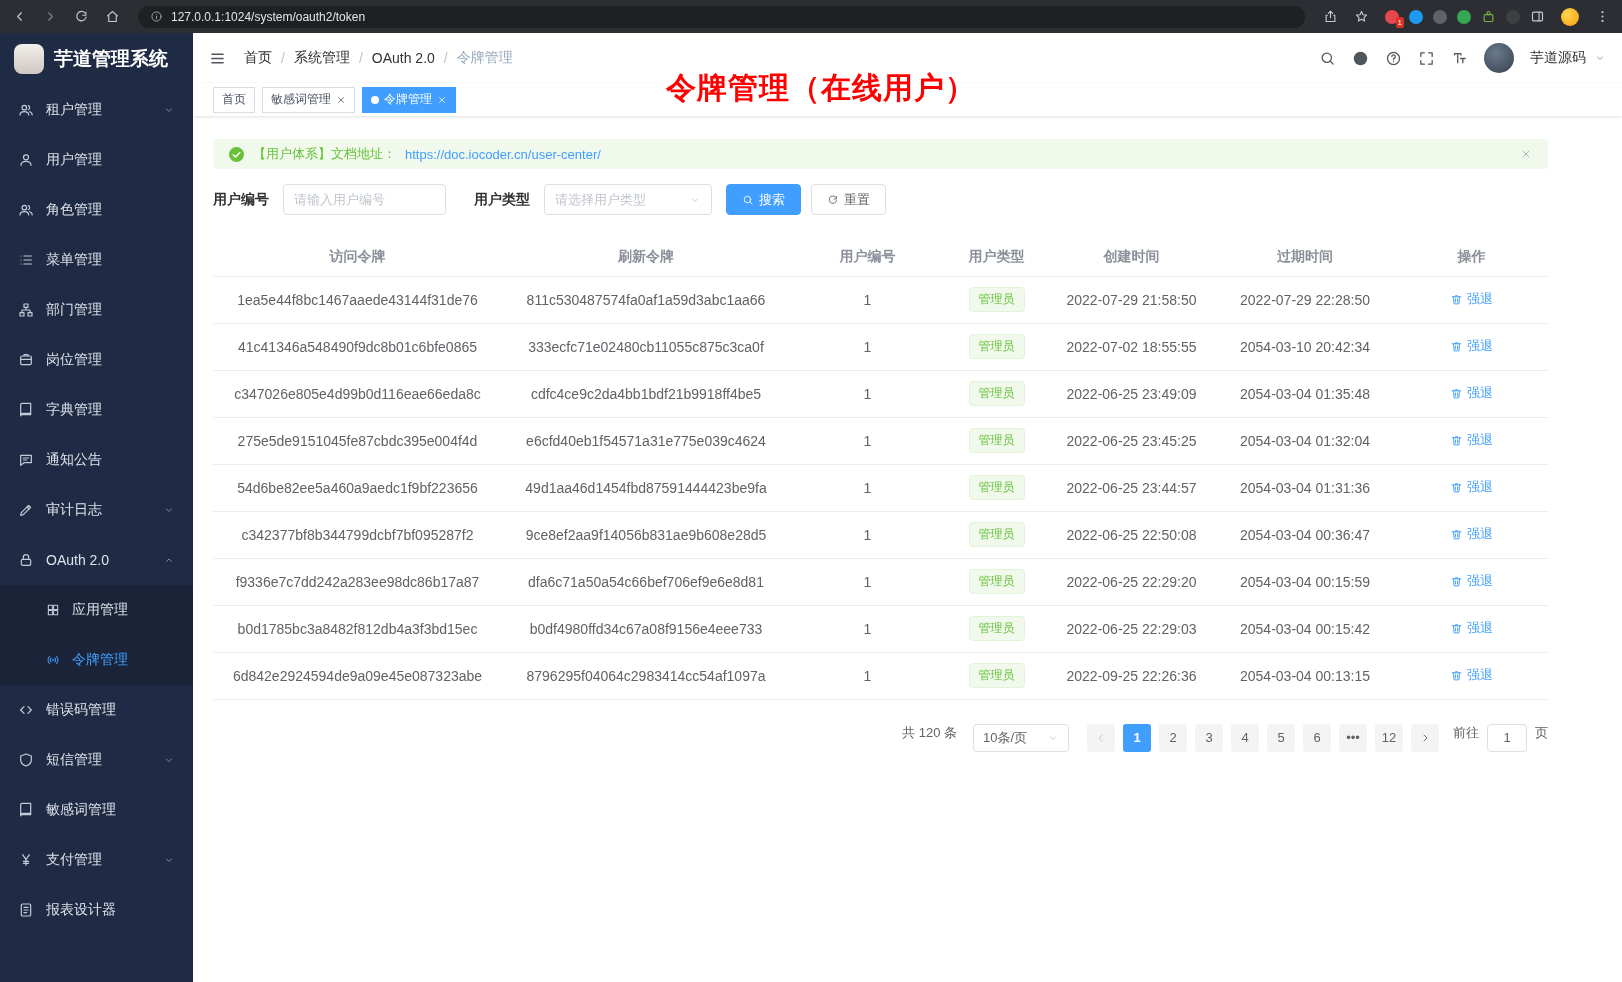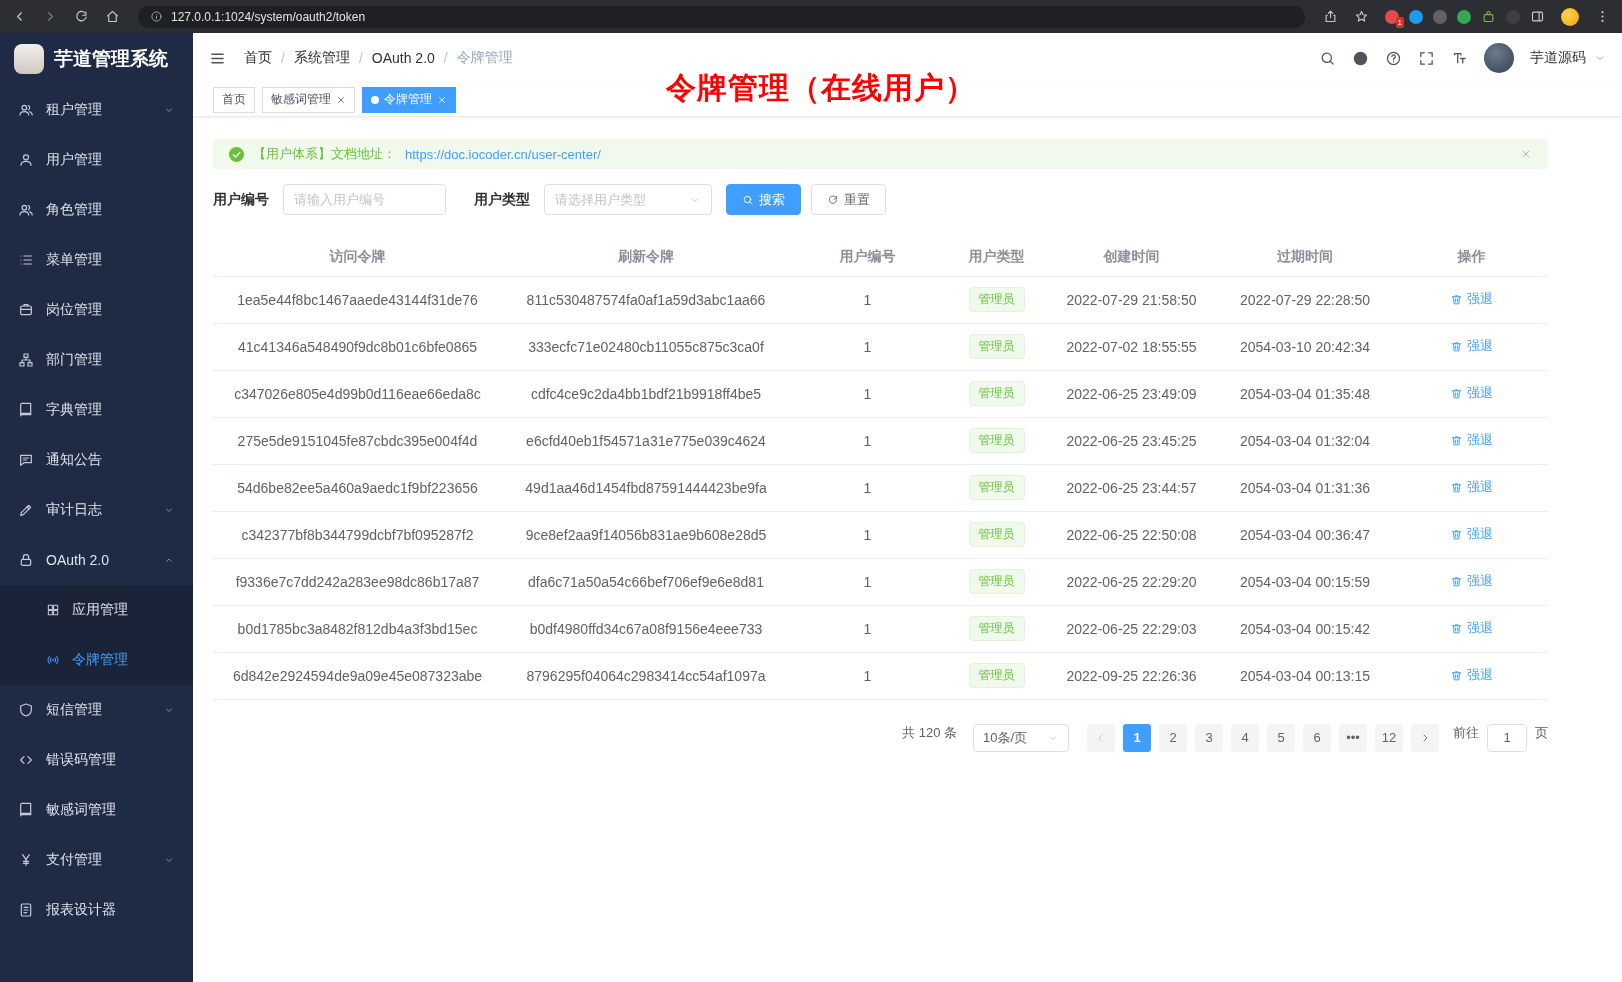--- a/index.html
+++ b/index.html
@@ -224,36 +224,36 @@
           <i class="ic mi">
             <svg viewBox="0 0 24 24" fill="none" stroke="currentColor" stroke-width="1.8" stroke-linecap="round" stroke-linejoin="round">
               <path d="M9 6h11M9 12h11M9 18h11M4.5 6h.01M4.5 12h.01M4.5 18h.01"></path>
             </svg>
           </i>
           <span class="ml">菜单管理</span>
         </div>
         <div class="menu-item">
           <i class="ic mi">
             <svg viewBox="0 0 24 24" fill="none" stroke="currentColor" stroke-width="1.8" stroke-linecap="round" stroke-linejoin="round">
-              <rect x="4" y="6" width="16" height="13" rx="2"></rect>
-              <path d="M9 6V4h6v2M4 11h16"></path>
-            </svg>
-          </i>
-          <span class="ml">岗位管理</span>
-        </div>
-        <div class="menu-item">
-          <i class="ic mi">
-            <svg viewBox="0 0 24 24" fill="none" stroke="currentColor" stroke-width="1.8" stroke-linecap="round" stroke-linejoin="round">
               <rect x="9" y="3" width="6" height="5"></rect>
               <rect x="3" y="16" width="6" height="5"></rect>
               <rect x="15" y="16" width="6" height="5"></rect>
               <path d="M12 8v4M6 16v-4h12v4"></path>
             </svg>
           </i>
           <span class="ml">部门管理</span>
+        </div>
+        <div class="menu-item">
+          <i class="ic mi">
+            <svg viewBox="0 0 24 24" fill="none" stroke="currentColor" stroke-width="1.8" stroke-linecap="round" stroke-linejoin="round">
+              <rect x="4" y="6" width="16" height="13" rx="2"></rect>
+              <path d="M9 6V4h6v2M4 11h16"></path>
+            </svg>
+          </i>
+          <span class="ml">岗位管理</span>
         </div>
         <div class="menu-item">
           <i class="ic mi">
             <svg viewBox="0 0 24 24" fill="none" stroke="currentColor" stroke-width="1.8" stroke-linecap="round" stroke-linejoin="round">
               <path d="M4 4a2 2 0 0 1 2-2h13v17H6a2 2 0 0 0-2 2V4z"></path>
               <path d="M4 19a2 2 0 0 1 2-2h13"></path>
             </svg>
           </i>
           <span class="ml">字典管理</span>
         </div>
@@ -312,37 +312,37 @@
                 <circle cx="12" cy="12" r="1.6" fill="currentColor" stroke="none"></circle>
                 <path d="M8.8 15.2a4.5 4.5 0 0 1 0-6.4M15.2 8.8a4.5 4.5 0 0 1 0 6.4M6 18a8.5 8.5 0 0 1 0-12M18 6a8.5 8.5 0 0 1 0 12"></path>
               </svg>
             </i>
             <span class="ml">令牌管理</span>
           </div>
         </div>
         <div class="menu-item">
           <i class="ic mi">
             <svg viewBox="0 0 24 24" fill="none" stroke="currentColor" stroke-width="1.8" stroke-linecap="round" stroke-linejoin="round">
+              <path d="M9 7l-5 5 5 5M15 7l5 5-5 5"></path>
+            </svg>
+          </i>
+          <span class="ml">错误码管理</span>
+        </div>
+        <div class="menu-item">
+          <i class="ic mi">
+            <svg viewBox="0 0 24 24" fill="none" stroke="currentColor" stroke-width="1.8" stroke-linecap="round" stroke-linejoin="round">
               <path d="M12 3l8 3v6c0 4.8-3.4 7.4-8 9-4.6-1.6-8-4.2-8-9V6l8-3z"></path>
             </svg>
           </i>
           <span class="ml">短信管理</span>
           <i class="ic chev">
             <svg viewBox="0 0 24 24" fill="none" stroke="currentColor" stroke-width="1.8" stroke-linecap="round" stroke-linejoin="round">
               <path d="M7 10l5 5 5-5"></path>
             </svg>
           </i>
-        </div>
-        <div class="menu-item">
-          <i class="ic mi">
-            <svg viewBox="0 0 24 24" fill="none" stroke="currentColor" stroke-width="1.8" stroke-linecap="round" stroke-linejoin="round">
-              <path d="M9 7l-5 5 5 5M15 7l5 5-5 5"></path>
-            </svg>
-          </i>
-          <span class="ml">错误码管理</span>
         </div>
         <div class="menu-item">
           <i class="ic mi">
             <svg viewBox="0 0 24 24" fill="none" stroke="currentColor" stroke-width="1.8" stroke-linecap="round" stroke-linejoin="round">
               <path d="M4 4a2 2 0 0 1 2-2h13v17H6a2 2 0 0 0-2 2V4z"></path>
               <path d="M4 19a2 2 0 0 1 2-2h13"></path>
             </svg>
           </i>
           <span class="ml">敏感词管理</span>
         </div>

